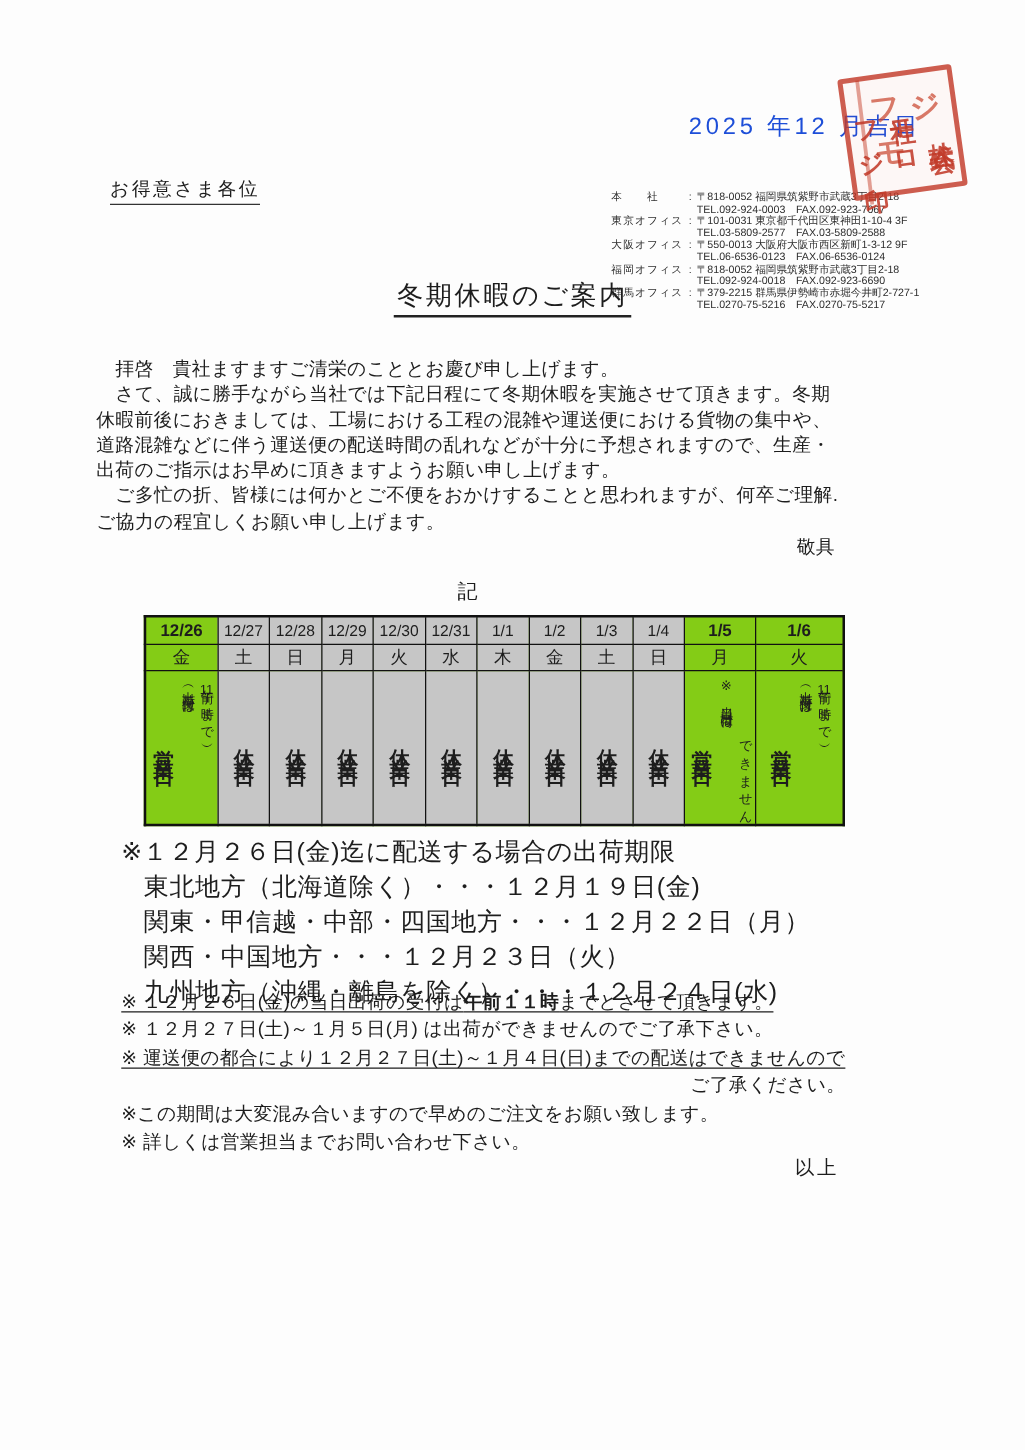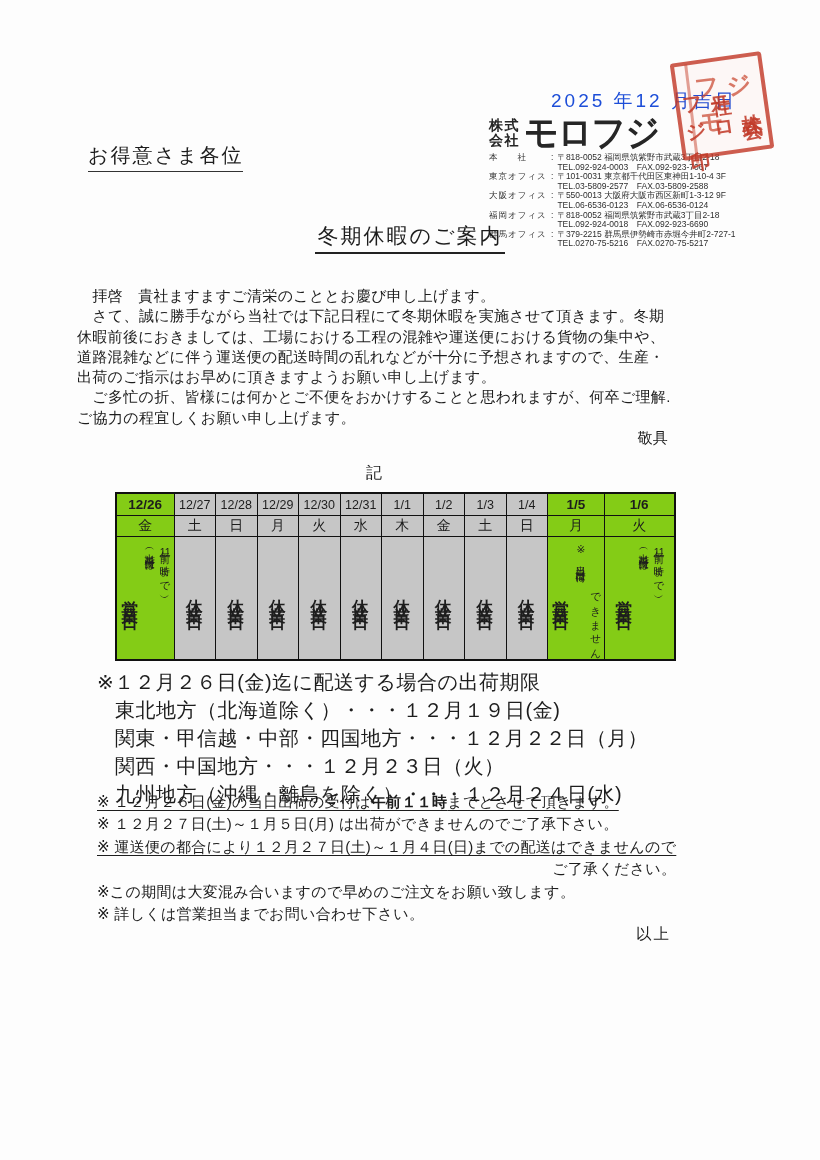--- a/index.html
+++ b/index.html
@@ -3,21 +3,21 @@
 <meta charset="utf-8">
 <style>
   html,body{margin:0;padding:0;background:#e8e8e8;}
   .page{
     position:relative;width:820px;height:1160px;background:#fdfdfd;
     font-family:"Liberation Sans","DejaVu Sans",sans-serif;color:#1d1d1d;
     overflow:hidden;margin:0 auto;
   }
   
   .date-line{position:absolute;left:551px;top:88px;font-size:19px;letter-spacing:3px;color:#1d4ed8;}
-  .recipient{position:absolute;left:88px;top:142px;font-size:20px;letter-spacing:2px;
+  .recipient{position:absolute;left:88px;top:142px;font-size:15px;letter-spacing:2px;
     border-bottom:1.5px solid #333;padding-bottom:2px;}
   .logo-block{position:absolute;left:489px;top:110px;display:flex;align-items:center;gap:4px;z-index:1;}
   .logo-stack{display:flex;flex-direction:column;font-size:14px;font-weight:bold;
     line-height:15px;letter-spacing:1.5px;color:#262626;}
   .logo-main{font-size:34px;font-weight:bold;letter-spacing:-1px;color:#262626;transform:scaleY(1.08);}
   .office-list{position:absolute;left:489px;top:153px;width:300px;font-size:8.5px;line-height:9.6px;color:#2e2e2e;}
   .office-row{display:flex;margin-bottom:0;}
   .office-label{min-width:58px;letter-spacing:1px;}
   .office-colon{margin:0 4px;}
   
@@ -68,27 +68,20 @@
 </style>
 </head>
 <body>
 
 <div class="page">
 
   <div class="date-line">2025 年12 月吉日</div>
 
   <div class="recipient">お得意さま各位</div>
 
-  <div class="logo-block">
-    <div class="logo-stack">
-      <span>株式</span>
-      <span>会社</span>
-    </div>
-    <div class="logo-main">モロフジ</div>
-  </div>
 
   <div class="stamp-ghost">フモジ</div>
   <div class="stamp">
       <span class="stamp-col">株式会</span>
       <span class="stamp-col">社モロ</span>
       <span class="stamp-col">フジ印</span>
     </div>
 
   <div class="office-list">
       <div class="office-row">

